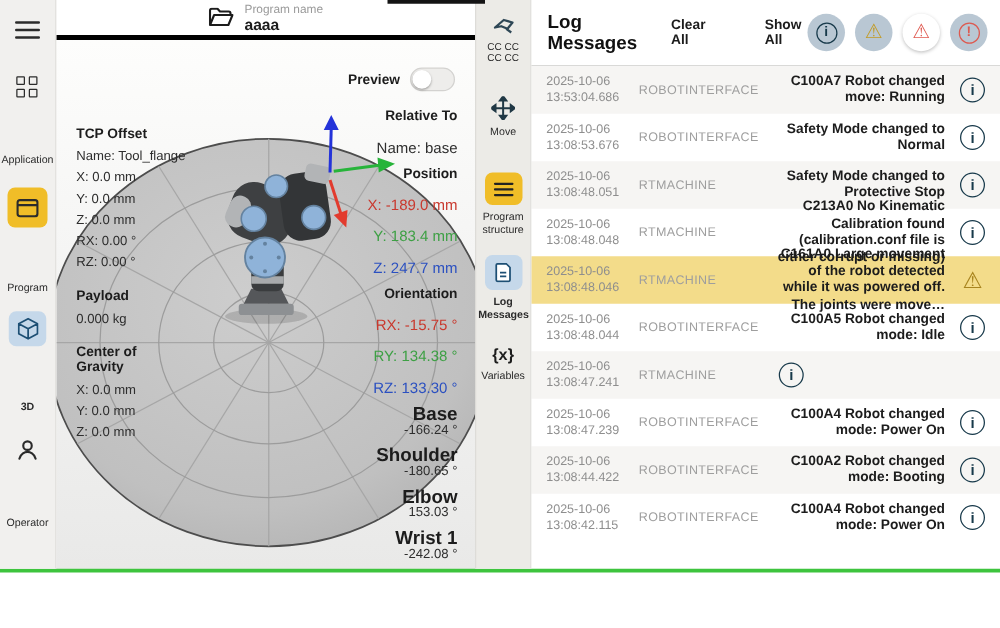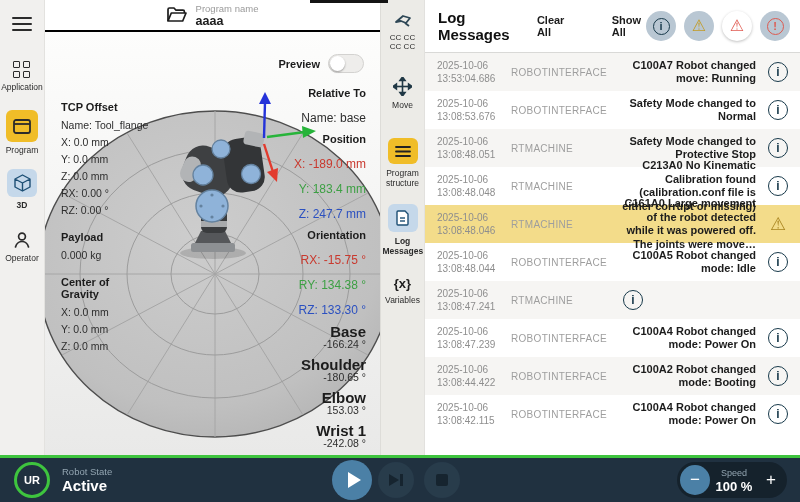--- a/index.html
+++ b/index.html
@@ -3,31 +3,31 @@
 <meta charset="utf-8">
 <style>
   * { margin:0; padding:0; box-sizing:border-box; }
   html,body { width:800px; height:502px; font-family:"Liberation Sans", sans-serif; background:#fff; overflow:hidden; }
   .app { position:relative; width:800px; height:502px; background:#fff; }
 
   
   .sidebar { position:absolute; left:0; top:0; width:45px; height:455px; background:#f1f0ee; border-right:1px solid #e3e2df; display:flex; flex-direction:column; align-items:center; z-index:5; }
   .hamburger { margin-top:13px; width:20px; cursor:pointer; }
   .hamburger div { height:2px; background:#2b2b2b; margin:4px 0; border-radius:1px; }
-  .side-item { display:flex; flex-direction:column; align-items:center; cursor:pointer; }
+  .side-item { display:flex; flex-direction:column; align-items:center; cursor:pointer;gap:40px; }
   .side-label { font-size:8.5px; color:#2b2b2b; margin-top:3px; }
   .tile { border-radius:6px; display:flex; align-items:center; justify-content:center; }
   .tile-yellow { width:32px; height:32px; background:#f0bd28; }
   .tile-blue { width:30px; height:28px; background:#c5d8ea; }
   .grid-icon { width:18px; height:18px; display:grid; grid-template-columns:7px 7px; grid-template-rows:7px 7px; gap:3px; }
   .grid-icon span { border:1.8px solid #2b2b2b; border-radius:1px; }
 
   
   .panel3d { position:absolute; left:45px; top:0; width:335px; height:455px; background:#f3f2f0; }
-  .p3d-header { height:32px; background:#fff; border-bottom:2px solid #000000; display:flex; align-items:center; justify-content:center; gap:9px; }
+  .p3d-header { height:32px; background:#fff; border-bottom:4px solid #000000; display:flex; align-items:center; justify-content:center; gap:9px; }
   .pn-col { display:flex; flex-direction:column; line-height:12px; }
   .pn-label { font-size:9.5px; color:#9a9a9a; }
   .pn-value { font-size:12.5px; font-weight:bold; color:#1c1c1c; }
   .viewport { position:absolute; left:0; top:32px; width:335px; height:423px; background:linear-gradient(#fdfdfc, #e9e9e8); overflow:hidden; }
   .scene { position:absolute; left:0; top:0; }
 
   .preview { position:absolute; right:16px; top:22px; display:flex; align-items:center; gap:8px; }
   .preview-label { font-size:11px; font-weight:bold; color:#1c1c1c; }
   .toggle { width:36px; height:19px; border-radius:10px; background:#eeedeb; border:1px solid #d3d2d0; position:relative; cursor:pointer; }
   .toggle .knob { position:absolute; left:1px; top:1px; width:15px; height:15px; border-radius:50%; background:#fff; box-shadow:0 1px 2px rgba(0,0,0,.35); }
@@ -506,38 +506,13 @@
     <div class="msg">C100A4 Robot changed mode: Power On</div>
     <div class="icon-cell">
       <span class="info-icon">i</span>
 
     </div>
   </div>
 </div>
   </section>
 
   <div class="green-line"></div>
-  <footer class="footer">
-    <div class="ur-logo">UR</div>
-    <div class="state-col">
-      <div class="state-label">Robot State</div>
-      <div class="state-value">Active</div>
-    </div>
-    <div class="pbtn play">
-        <div class="play-tri"></div>
-      </div>
-    <div class="pbtn dim skip">
-        <div class="skip-tri"></div>
-        <div class="skip-bar"></div>
-      </div>
-    <div class="pbtn dim stop">
-        <div class="stop-sq"></div>
-      </div>
-    <div class="speed">
-      <div class="minus-circ">−</div>
-      <div class="speed-col">
-        <div class="speed-label">Speed</div>
-        <div class="speed-value">100 %</div>
-      </div>
-      <div class="plus">+</div>
-    </div>
-  </footer>
 </div>
 
 </body></html>

